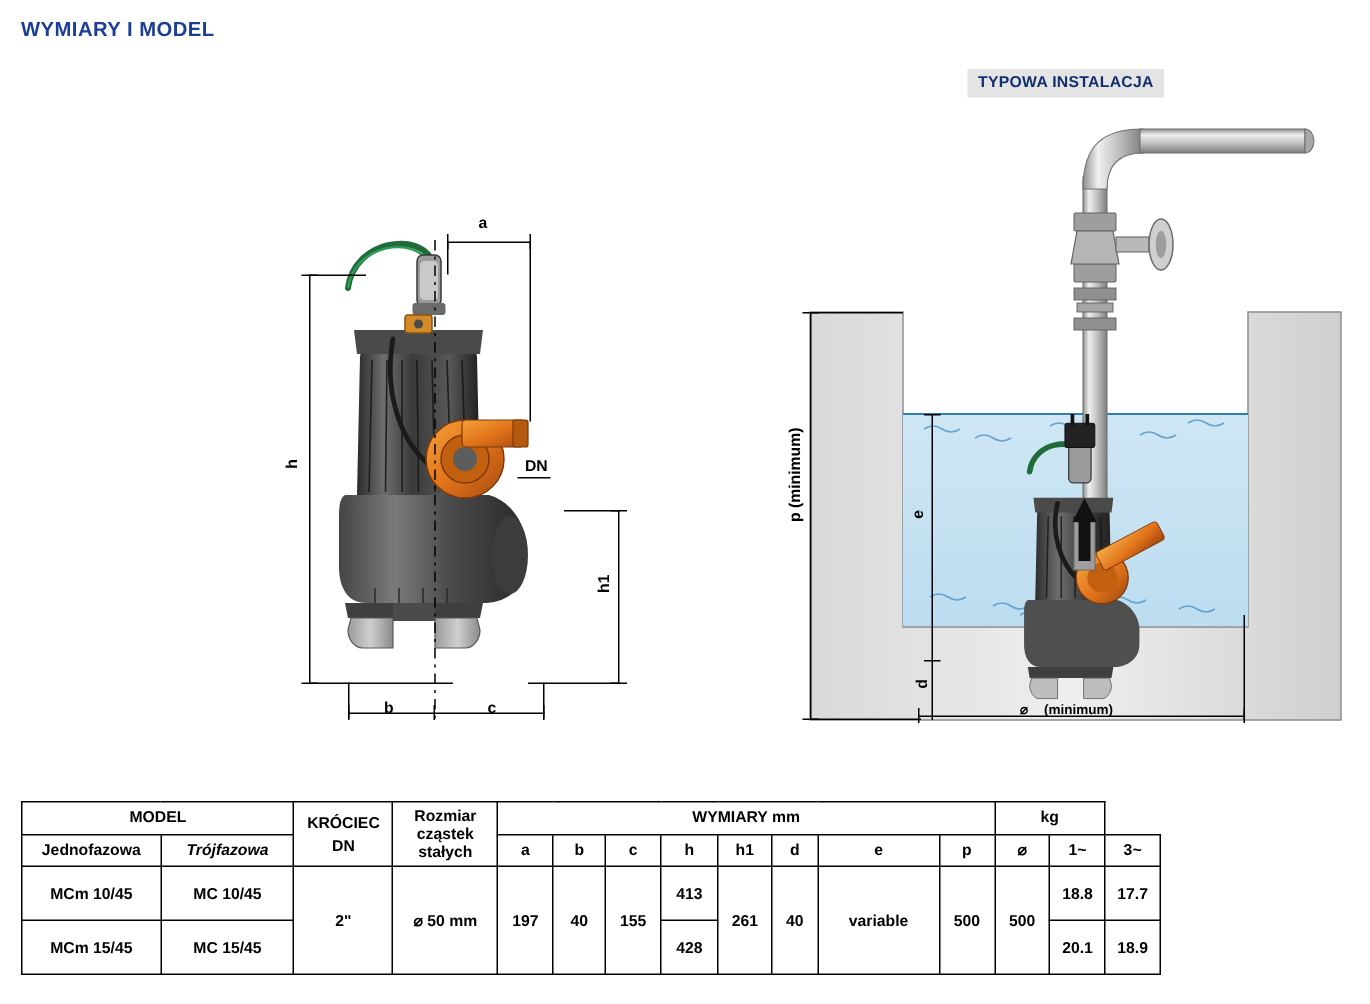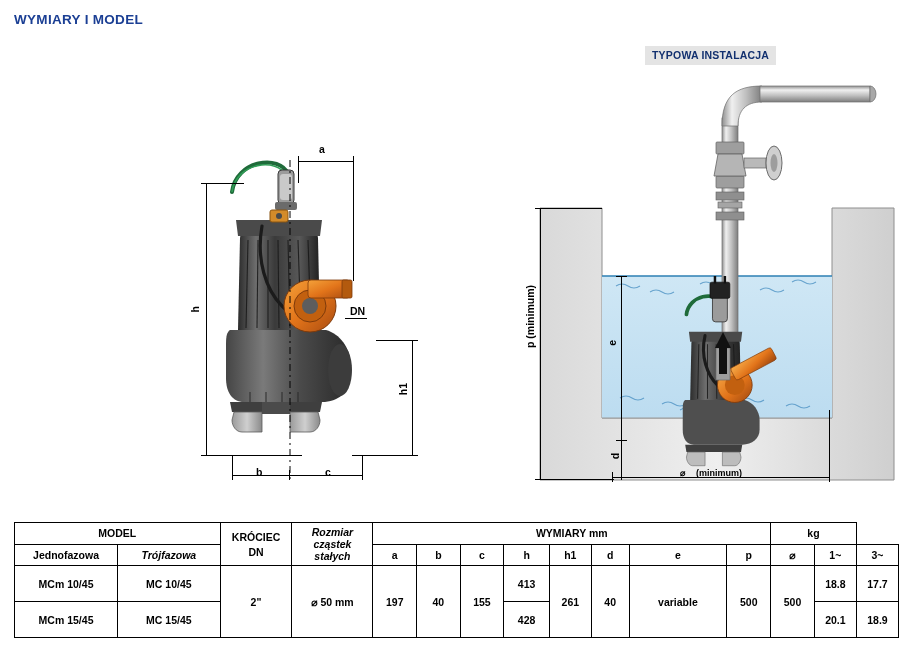--- a/index.html
+++ b/index.html
@@ -33,22 +33,22 @@
   .lbl{position:absolute;font-size:10.5px;font-weight:bold;color:#000;}
   .lbl-sm{position:absolute;font-size:9px;font-weight:bold;color:#000;}
   .vlbl{position:absolute;font-size:10.5px;font-weight:bold;color:#000;
         writing-mode:vertical-rl;transform:rotate(180deg);}
 
   svg{display:block;}
   .svgwrap{position:absolute;}
 
   
   .tbl{
-    position:absolute;left:14px;top:522px;
-    width:885px;
+    position:absolute;left:14px;top:534px;
+    width:760px;
     border-collapse:collapse;
     font-size:10.5px;
   }
   .tbl td,.tbl th{
     border:1px solid #000;
     text-align:center;
     vertical-align:middle;
     padding:3px 2px;
     font-weight:bold;
     line-height:1.15;
@@ -323,21 +323,21 @@
 
   <table class="tbl">
     <tbody>
       <tr class="hrow">
         <td colspan="2" style="width:200px;">MODEL</td>
         <td rowspan="2" style="width:68px;">
           <div>KRÓCIEC</div>
           <div style="height:3px"></div>
           <div>DN</div>
         </td>
-        <td rowspan="2" style="width:78px;white-space:pre-line;font-style:italic;">Rozmiar
+        <td rowspan="2" style="width:78px;white-space:pre-line;">Rozmiar
 cząstek
 stałych</td>
         <td colspan="8">WYMIARY mm</td>
         <td colspan="2" style="width:76px;">kg</td>
       </tr>
       <tr class="hrow">
         <td style="width:100px;">Jednofazowa</td>
         <td style="width:100px;font-style:italic;">Trójfazowa</td>
         <td style="width:40px;">a</td>
         <td style="width:40px;">b</td>

